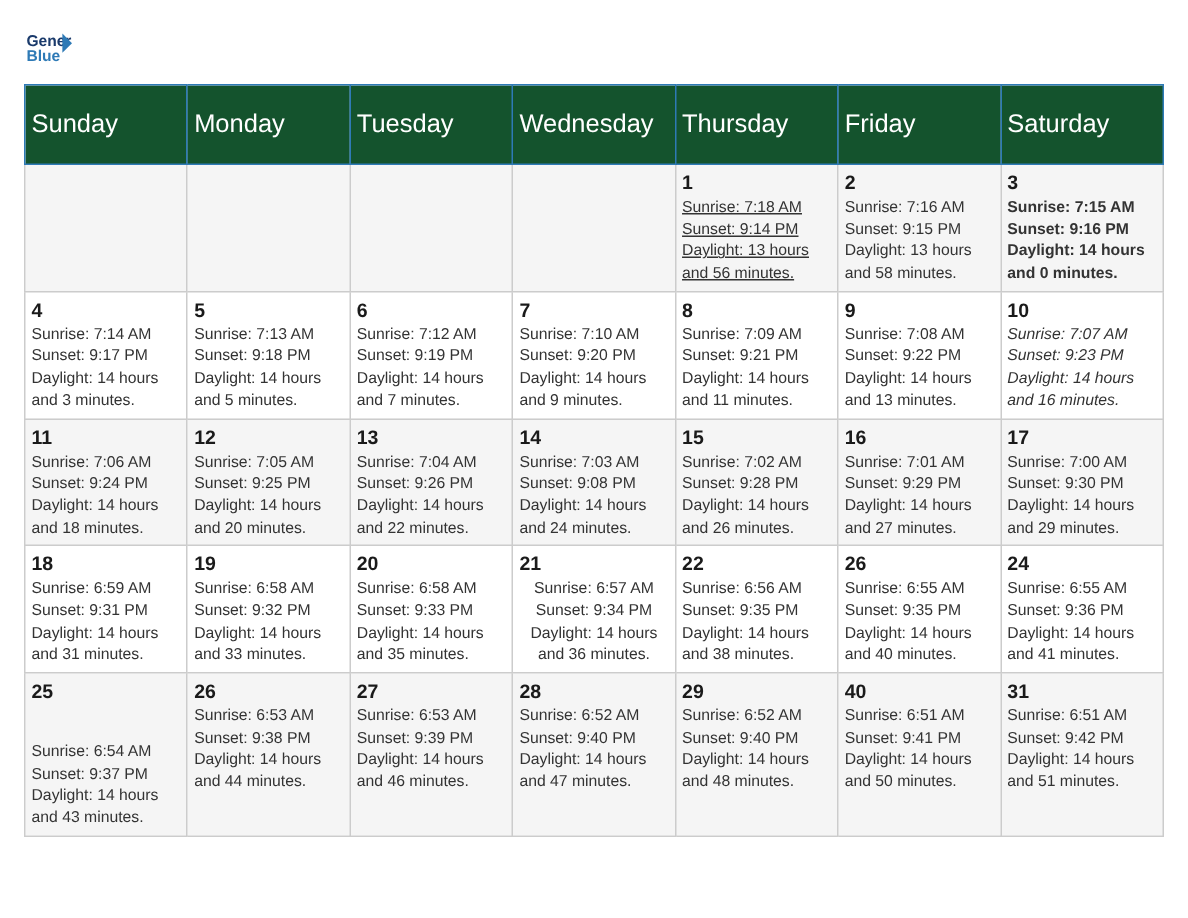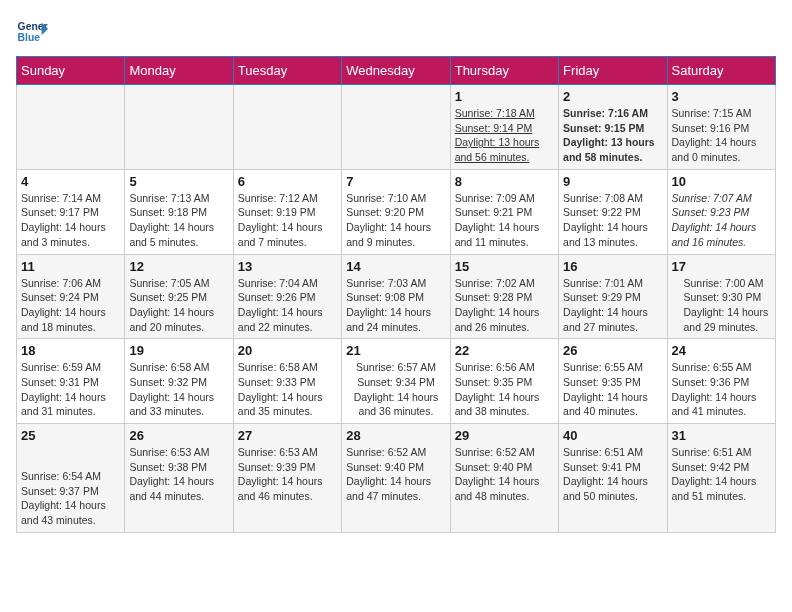--- a/index.html
+++ b/index.html
@@ -36,25 +36,25 @@
     .subtitle {
       font-size: 15px;
       color: #333;
     }
     table {
       width: 100%;
       border-collapse: collapse;
       font-size: 11px;
     }
     thead tr th {
-      background-color: #be185d;
+      background-color: #14532d;
       color: #fff;
-      padding: 6px 4px;
+      padding: 16px 4px;
       text-align: left;
-      font-size: 13px;
+      font-size: 17px;
       font-weight: normal;
       border: 1px solid #2e7ab6;
     }
     tbody tr td {
       border: 1px solid #ccc;
       vertical-align: top;
       padding: 4px;
       width: calc(100% / 7);
       min-height: 80px;
       background: #fff;
@@ -115,28 +115,28 @@
         <td class="empty-cell"></td>
         <td>
           <span class="day-number">1</span>
           <div class="day-info" style="white-space: pre-line; text-decoration: underline;">Sunrise: 7:18 AM
 Sunset: 9:14 PM
 Daylight: 13 hours
 and 56 minutes.</div>
         </td>
         <td>
           <span class="day-number">2</span>
-          <div class="day-info" style="white-space: pre-line; font-weight: bold;">Sunrise: 7:16 AM
+          <div class="day-info" style="white-space: pre-line;">Sunrise: 7:16 AM
 Sunset: 9:15 PM
 Daylight: 13 hours
 and 58 minutes.</div>
         </td>
         <td>
           <span class="day-number">3</span>
-          <div class="day-info" style="white-space: pre-line;">Sunrise: 7:15 AM
+          <div class="day-info" style="white-space: pre-line; font-weight: bold;">Sunrise: 7:15 AM
 Sunset: 9:16 PM
 Daylight: 14 hours
 and 0 minutes.</div>
         </td>
       </tr>
       <tr>
         <td>
           <span class="day-number">4</span>
           <div class="day-info" style="white-space: pre-line;">Sunrise: 7:14 AM
 Sunset: 9:17 PM
@@ -224,21 +224,21 @@
         </td>
         <td>
           <span class="day-number">16</span>
           <div class="day-info" style="white-space: pre-line;">Sunrise: 7:01 AM
 Sunset: 9:29 PM
 Daylight: 14 hours
 and 27 minutes.</div>
         </td>
         <td>
           <span class="day-number">17</span>
-          <div class="day-info" style="white-space: pre-line; margin-left: 12px;">Sunrise: 7:00 AM
+          <div class="day-info" style="white-space: pre-line;">Sunrise: 7:00 AM
 Sunset: 9:30 PM
 Daylight: 14 hours
 and 29 minutes.</div>
         </td>
       </tr>
       <tr>
         <td>
           <span class="day-number">18</span>
           <div class="day-info" style="white-space: pre-line;">Sunrise: 6:59 AM
 Sunset: 9:31 PM

